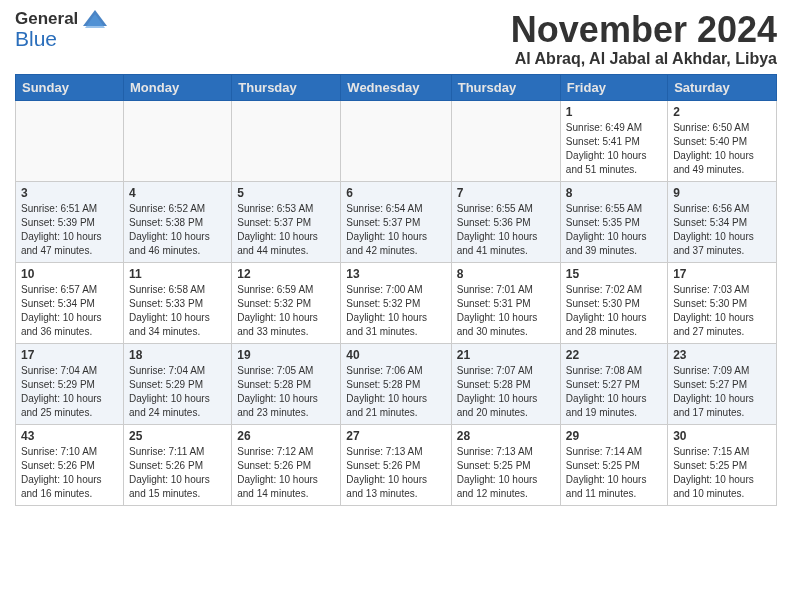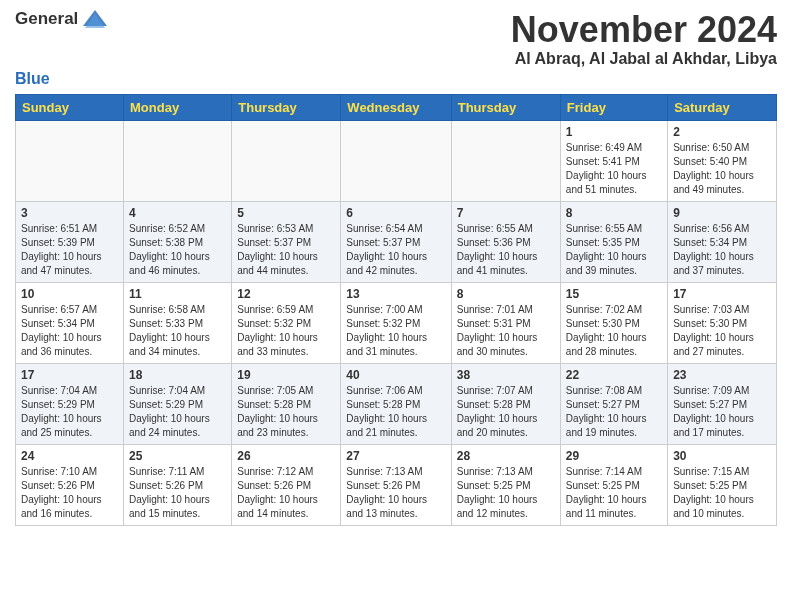--- a/index.html
+++ b/index.html
@@ -38,21 +38,21 @@
       color: #333;
       font-weight: bold;
     }
     .calendar {
       width: 100%;
       border-collapse: collapse;
       border: 1px solid #ccc;
     }
     .calendar th {
       background-color: #2a6ebb;
-      color: #fde047;
+      color: #e5e5e5;
       font-size: 13px;
       font-weight: bold;
       padding: 5px 6px;
       text-align: left;
       border: 1px solid #2060aa;
     }
     .calendar td {
       vertical-align: top;
       border: 1px solid #ccc;
       padding: 4px 5px;
@@ -85,21 +85,21 @@
 </head>
 <body>
 
 <div class="page">
   <div class="header">
     <div class="logo">
       <div>
         <div style="display:flex;align-items:flex-start;">
           <div>
             <div style="font-size:17px;font-weight:bold;color:#333;line-height:1.05;">General</div>
-            <div style="font-size:16px;font-weight:bold;color:#2a6ebb;line-height:1.05;margin-top:43px;">Blue</div>
+            <div style="font-size:21px;font-weight:normal;color:#2a6ebb;line-height:1.05;">Blue</div>
           </div>
           <svg width="28" height="28" viewBox="0 0 28 28" style="margin-left:3px;margin-top:-4px;">
             <polygon points="14,4 26,20 2,20" fill="#2a6ebb" opacity="0.85"></polygon>
             <polygon points="14,8 24,22 4,22" fill="#5599dd" opacity="0.6"></polygon>
           </svg>
         </div>
       </div>
     </div>
     <div class="title-area">
       <div class="month-title">November 2024</div>
@@ -206,35 +206,35 @@
           </td>
           <td>
             <span class="day-num">19</span>
             <div class="day-info">Sunrise: 7:05 AM<br>Sunset: 5:28 PM<br>Daylight: 10 hours<br>and 23 minutes.</div>
           </td>
           <td>
             <span class="day-num">40</span>
             <div class="day-info">Sunrise: 7:06 AM<br>Sunset: 5:28 PM<br>Daylight: 10 hours<br>and 21 minutes.</div>
           </td>
           <td>
-            <span class="day-num">38</span>
+            <span class="day-num">21</span>
             <div class="day-info">Sunrise: 7:07 AM<br>Sunset: 5:28 PM<br>Daylight: 10 hours<br>and 20 minutes.</div>
           </td>
           <td>
             <span class="day-num">22</span>
             <div class="day-info">Sunrise: 7:08 AM<br>Sunset: 5:27 PM<br>Daylight: 10 hours<br>and 19 minutes.</div>
           </td>
           <td>
             <span class="day-num">23</span>
             <div class="day-info">Sunrise: 7:09 AM<br>Sunset: 5:27 PM<br>Daylight: 10 hours<br>and 17 minutes.</div>
           </td>
         </tr>
         <tr>
           <td>
-            <span class="day-num">24</span>
+            <span class="day-num">43</span>
             <div class="day-info">Sunrise: 7:10 AM<br>Sunset: 5:26 PM<br>Daylight: 10 hours<br>and 16 minutes.</div>
           </td>
           <td>
             <span class="day-num">25</span>
             <div class="day-info">Sunrise: 7:11 AM<br>Sunset: 5:26 PM<br>Daylight: 10 hours<br>and 15 minutes.</div>
           </td>
           <td>
             <span class="day-num">26</span>
             <div class="day-info">Sunrise: 7:12 AM<br>Sunset: 5:26 PM<br>Daylight: 10 hours<br>and 14 minutes.</div>
           </td>

